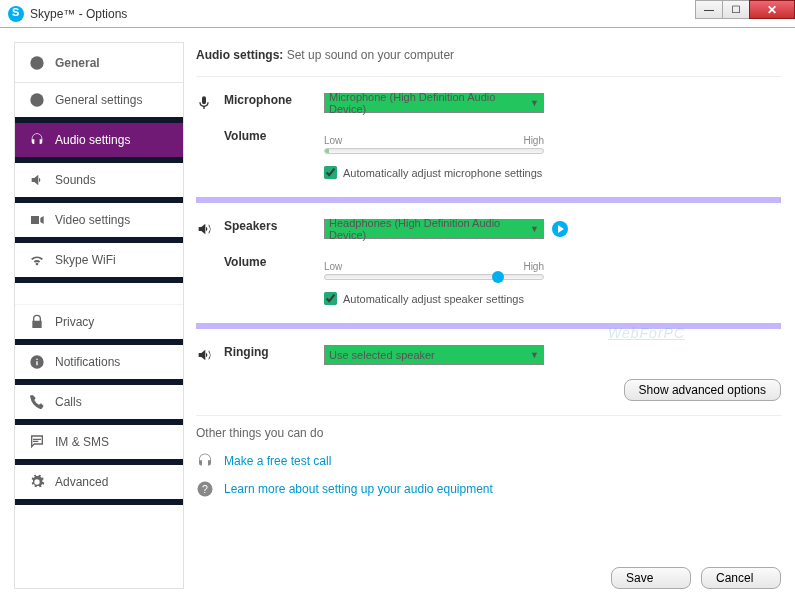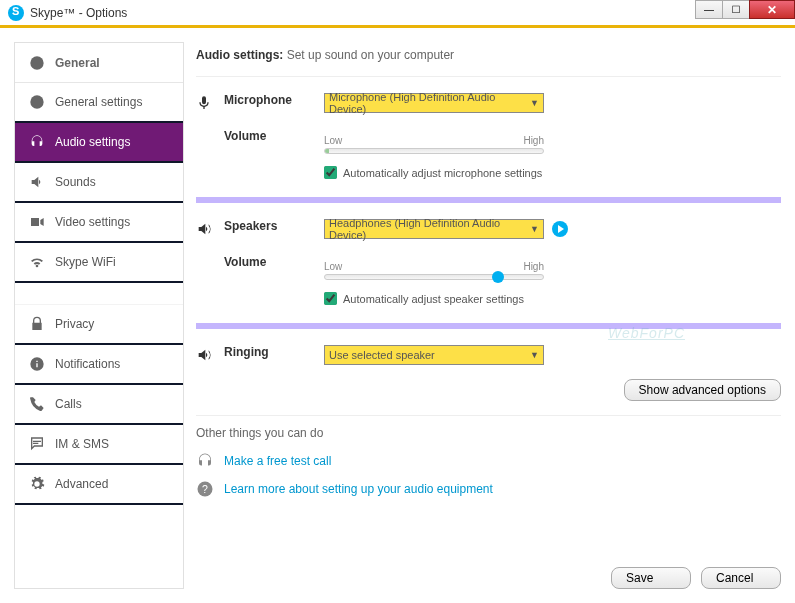--- a/index.html
+++ b/index.html
@@ -1,50 +1,50 @@
 <!DOCTYPE html>
 <html><head>
 <meta charset="utf-8">
 <style>
 * { box-sizing: border-box; margin: 0; padding: 0; font-family: "Segoe UI", Tahoma, sans-serif; }
 body { background: #fff; width: 795px; height: 603px; overflow: hidden; }
 
 
-.titlebar { height: 28px; background: #fff; border-bottom: 3px solid #eab308; display: flex; align-items: center; padding-left: 8px; position: relative; }
+.titlebar { height: 28px; background: #fff; border-bottom: 1px solid #eab308; display: flex; align-items: center; padding-left: 8px; position: relative; }
 .titlebar .logo { width: 16px; height: 16px; border-radius: 50%; background: #00aff0; position: relative; margin-right: 6px; }
 .titlebar .logo::after { content: "S"; color: #fff; font-weight: bold; font-size: 11px; position: absolute; left: 4px; top: 0; }
 .titlebar .title { font-size: 12px; color: #333; }
 .winbtns { position: absolute; right: 0; top: 0; display: flex; height: 20px; }
 .winbtn { width: 28px; height: 19px; border: 1px solid #aaa; margin-left: -1px; background: linear-gradient(#f7f7f7,#e4e4e4); display: flex; align-items: center; justify-content: center; font-size: 10px; cursor: default; }
 .winbtn.close { background: linear-gradient(#e67,#c9302c); border-color: #8b1a1a; width: 46px; color: #fff; font-weight: bold; font-size: 12px; }
 
 
 .content { display: flex; height: calc(100% - 28px); padding: 14px; gap: 12px; }
 .sidebar { width: 170px; border: 1px solid #e0e0e0; background: #fff; display: flex; flex-direction: column; }
-.sidebar-item { height: 40px; display: flex; align-items: center; padding: 0 14px; font-size: 12px; color: #555; cursor: pointer; gap: 10px; border-bottom: 2px solid #0f172a; }
+.sidebar-item { height: 40px; display: flex; align-items: center; padding: 0 14px; font-size: 12px; color: #555; cursor: pointer; gap: 10px; border-bottom: 6px solid #0f172a; }
 .sidebar-item.header { font-weight: bold; color: #666; border-bottom: 1px solid #e6e6e6; }
 .sidebar-item.active { background: #701a75; color: #fff; }
 .sidebar-item .ico { width: 16px; height: 16px; display: inline-flex; align-items: center; justify-content: center; }
 .sidebar-item .ico svg { width: 16px; height: 16px; fill: #666; }
 .sidebar-item.active .ico svg { fill: #fff; }
 .sidebar .spacer { height: 22px; border-bottom: 1px solid #f3f3f3; }
 
 .main { flex: 1; display: flex; flex-direction: column; }
 .main-header { font-size: 12px; color: #666; padding: 6px 0 14px 0; border-bottom: 1px solid #eee; }
 .main-header b { color: #333; }
 
 .section { display: flex; padding: 16px 0 18px 0; border-bottom: 6px solid #c4b5fd; }
 .section:last-of-type { border-bottom: none; }
 .section .lefticon { width: 28px; padding-top: 2px; }
 .section .lefticon svg { width: 16px; height: 16px; fill: #333; }
 .section .labels { width: 100px; font-size: 12px; font-weight: bold; color: #333; }
 .section .labels .sub { margin-top: 22px; font-weight: bold; }
 .section .controls { flex: 1; font-size: 11px; color: #555; }
 
-.dropdown { width: 220px; height: 20px; border: 1px solid #888; background: #fde047; font-size: 11px; padding: 0 4px; display: flex; align-items: center; justify-content: space-between; cursor: pointer; }
+.dropdown { width: 220px; height: 20px; border: 1px solid #888; background: #22c55e; font-size: 11px; padding: 0 4px; display: flex; align-items: center; justify-content: space-between; cursor: pointer; }
 .dropdown .arrow { font-size: 9px; }
 .range-labels { display: flex; justify-content: space-between; width: 220px; font-size: 10px; color: #888; margin-top: 22px; }
 .slider { width: 220px; height: 6px; background: linear-gradient(#e8e8e8,#f6f6f6); border: 1px solid #ccc; border-radius: 3px; margin-top: 2px; position: relative; }
 .slider.thumb::after { content: ""; position: absolute; right: 18%; top: -4px; width: 12px; height: 12px; border-radius: 50%; background: #00aff0; }
 .slider.level::before { content: ""; position: absolute; left: 0; top: 0; bottom: 0; width: 2%; background: #9c9; border-radius: 3px 0 0 3px; }
 .chk { margin-top: 12px; display: flex; align-items: center; gap: 6px; }
 .chk input { accent-color: #2a7; }
 .inline-row { display: flex; align-items: center; gap: 8px; }
 .playbtn { width: 16px; height: 16px; border-radius: 50%; background: #00aff0; display: inline-flex; align-items: center; justify-content: center; cursor: pointer; }
 .playbtn::after { content: ""; border-left: 6px solid #fff; border-top: 4px solid transparent; border-bottom: 4px solid transparent; margin-left: 2px; }

